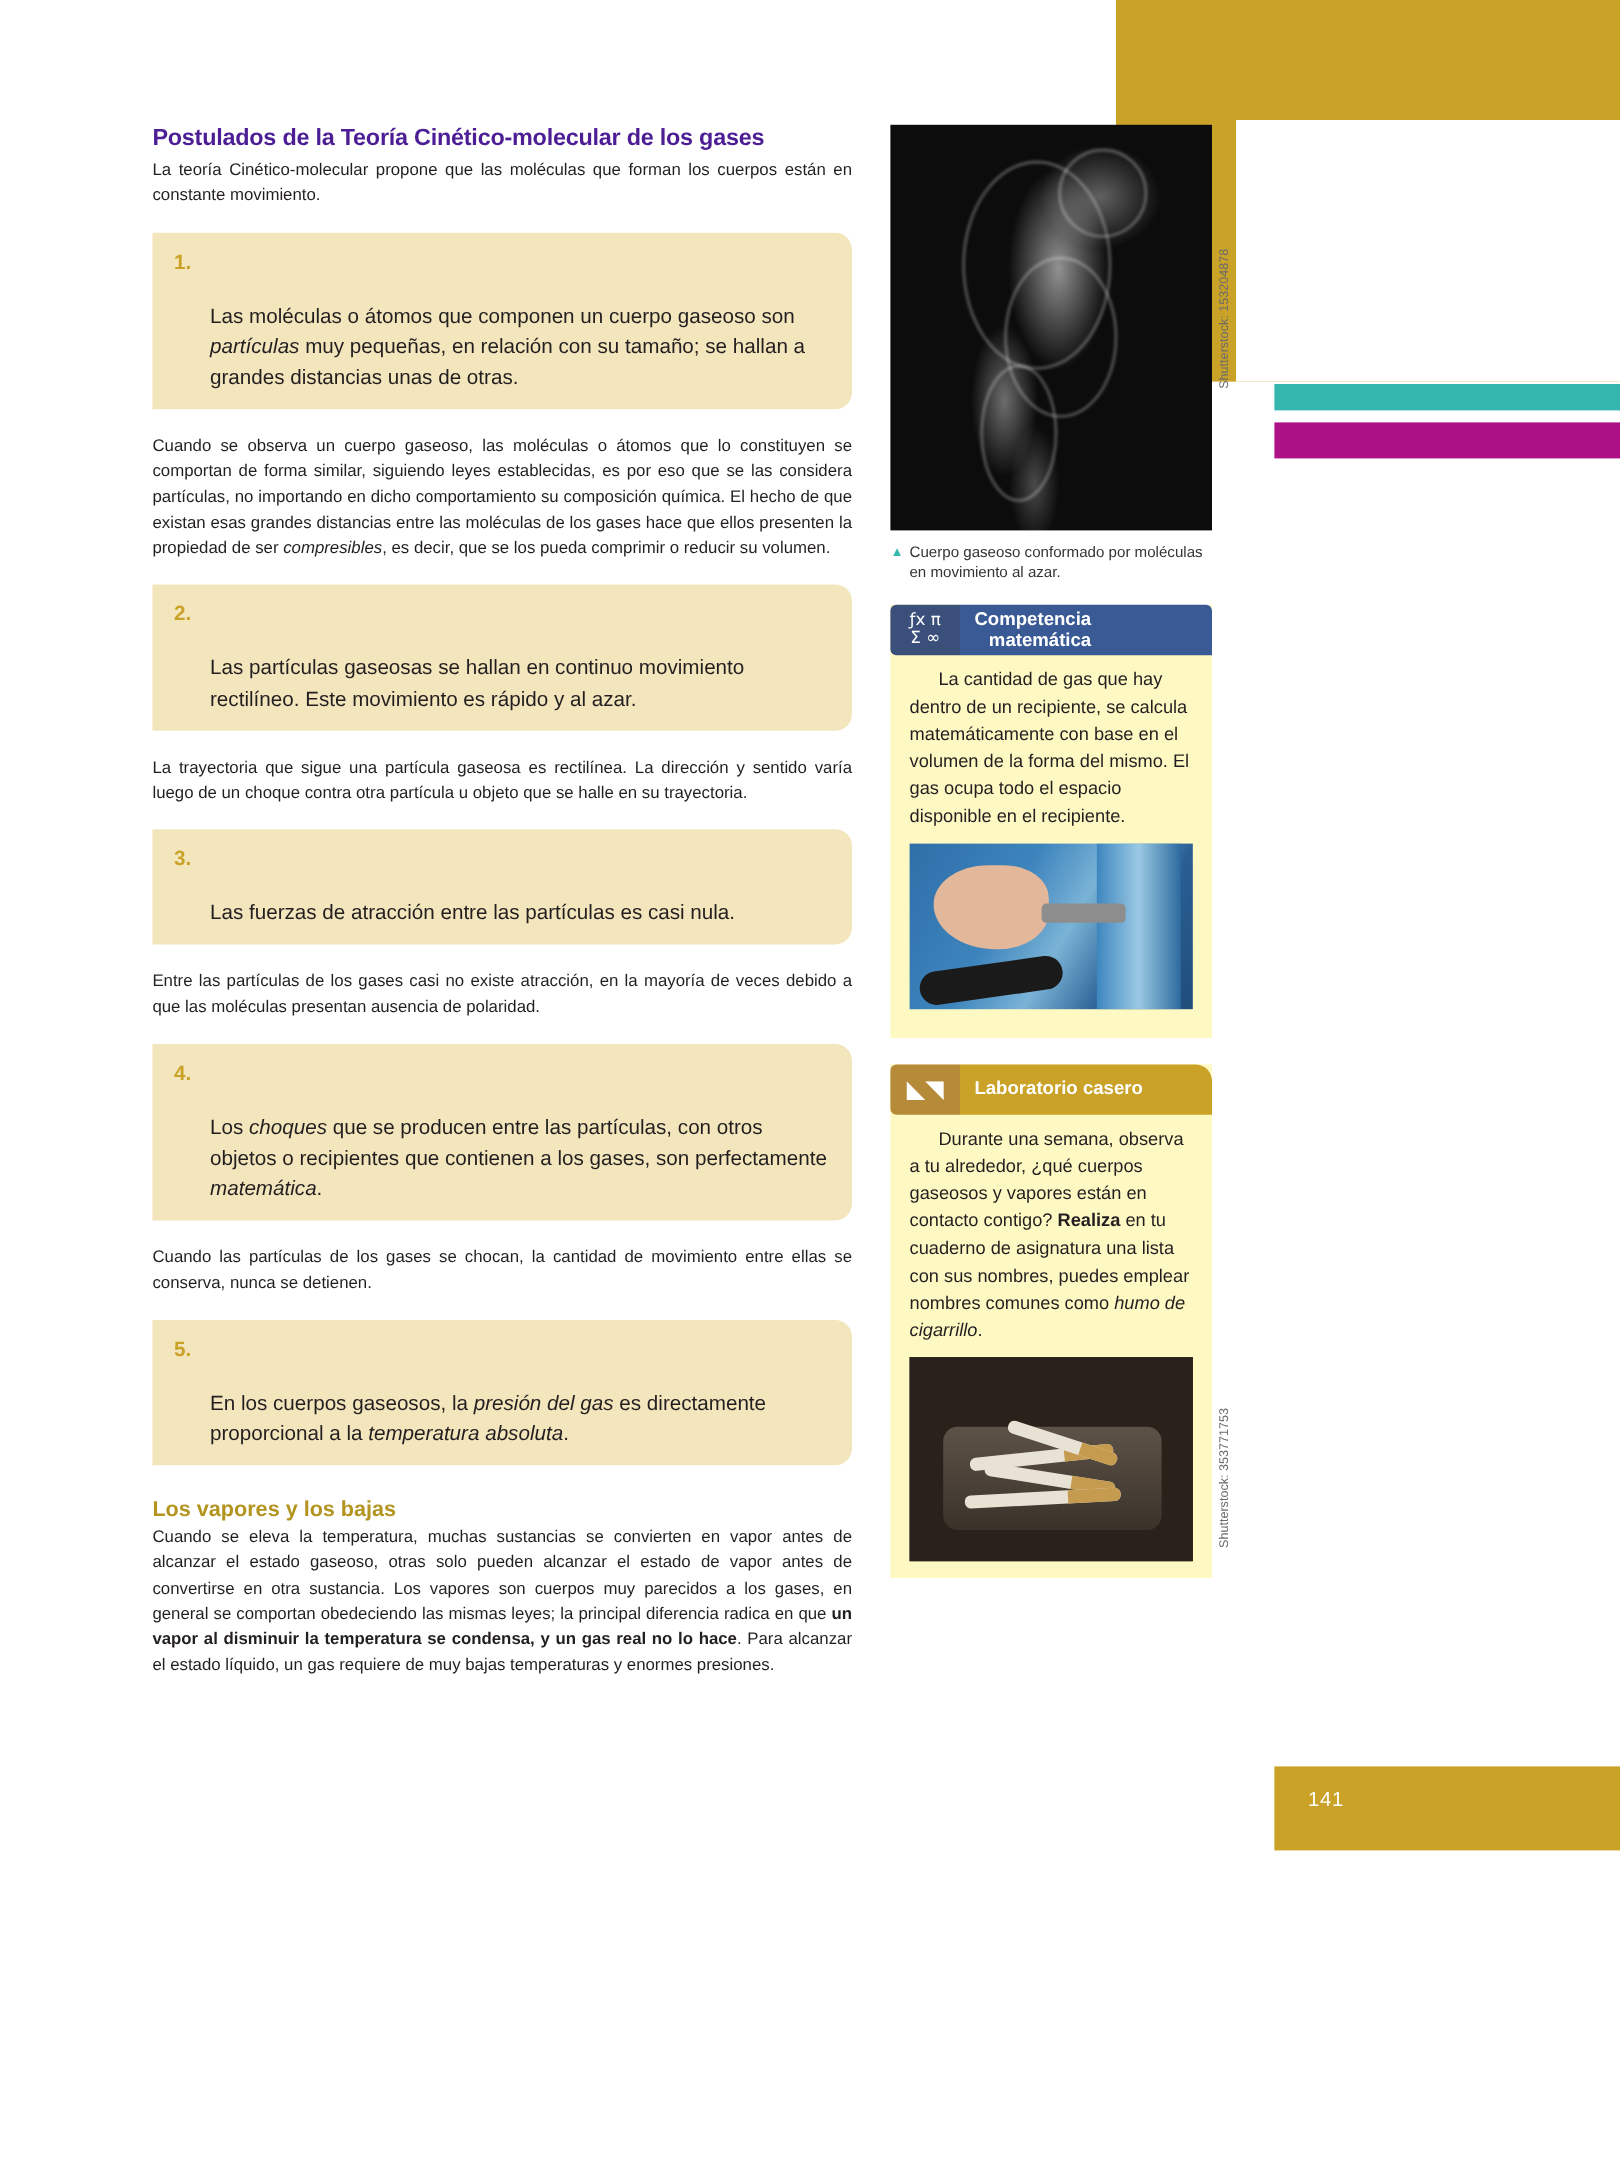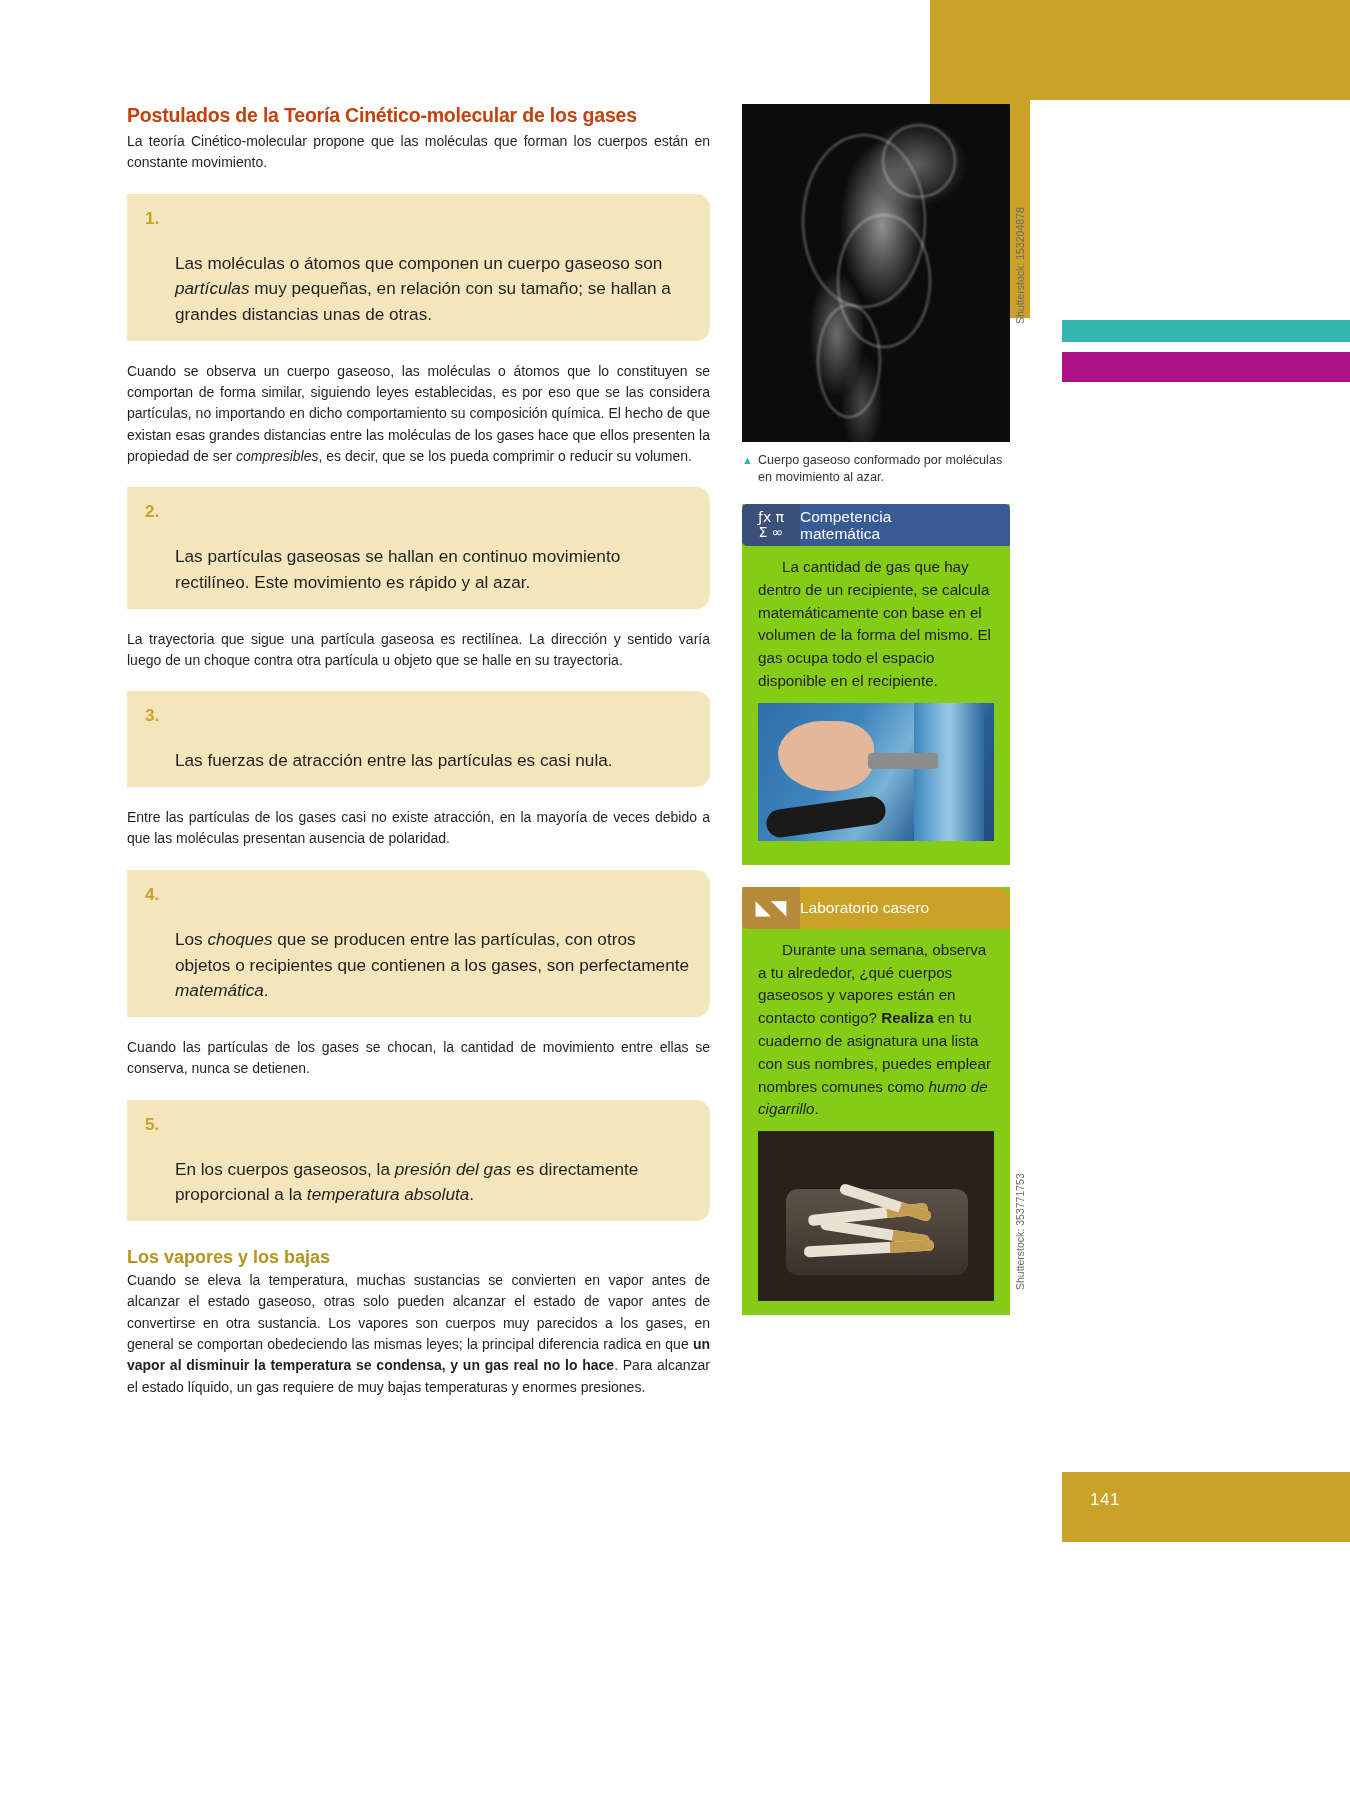--- a/index.html
+++ b/index.html
@@ -35,21 +35,21 @@
   .page-number {
     position:absolute; left:1090px; top:1490px;
     color:#ffffff; font-size:17px; letter-spacing:.5px;
   }
 
   
   .col-main {
     position:absolute; left:127px; top:104px; width:583px;
   }
   h2.section-title {
-    font-size:19.5px; color:#c2410c; margin:0 0 4px 0; font-weight:bold;
+    font-size:19.5px; color:#4c1d95; margin:0 0 4px 0; font-weight:bold;
     letter-spacing:-0.2px;
   }
   h3.sub-title {
     font-size:18px; color:#b3941f; margin:26px 0 2px 0; font-weight:bold;
   }
   p.body {
     font-size:14px; line-height:1.52; margin:0 0 0 0;
     text-align:justify;
   }
 
@@ -106,42 +106,43 @@
   }
   .caption {
     margin-top:10px; font-size:12.6px; line-height:1.35; color:#333;
     display:flex; gap:5px;
   }
   .caption .tri { color:#35b6ae; font-size:11px; line-height:1.5; }
 
   
   .feature {
     margin-top:18px;
-    background:#84cc16;
+    background:#fef9c3;
     width:268px;
     position:relative;
     padding:0 0 14px 0;
   }
   .feature-head {
     display:flex; align-items:stretch; height:42px;
   }
   .feature-icon {
     width:58px; background:#3a4f7a; color:#ffffff;
     display:flex; align-items:center; justify-content:center;
     font-size:14px; line-height:1.05; text-align:center;
     border-radius:5px 0 0 5px;
     font-family:"DejaVu Sans", sans-serif;
   }
   .feature-title {
     flex:1; background:#3a5a96; color:#ffffff;
-    font-weight:normal; font-size:15.5px;
+    font-weight:bold; font-size:15.5px;
     display:flex; align-items:center;
-    padding-left:0;
+    padding-left:12px;
     border-radius:0 5px 0 0;
     line-height:1.12;
+    text-align:right;
   }
   .feature-body {
     padding:10px 16px 0 16px;
     font-size:15.2px; line-height:1.5;
     text-align:left;
   }
   .feature-body p { margin:0 0 10px 0; }
   .feature-img-gas {
     width:236px; height:138px; margin:6px 16px 10px 16px;
     background:

